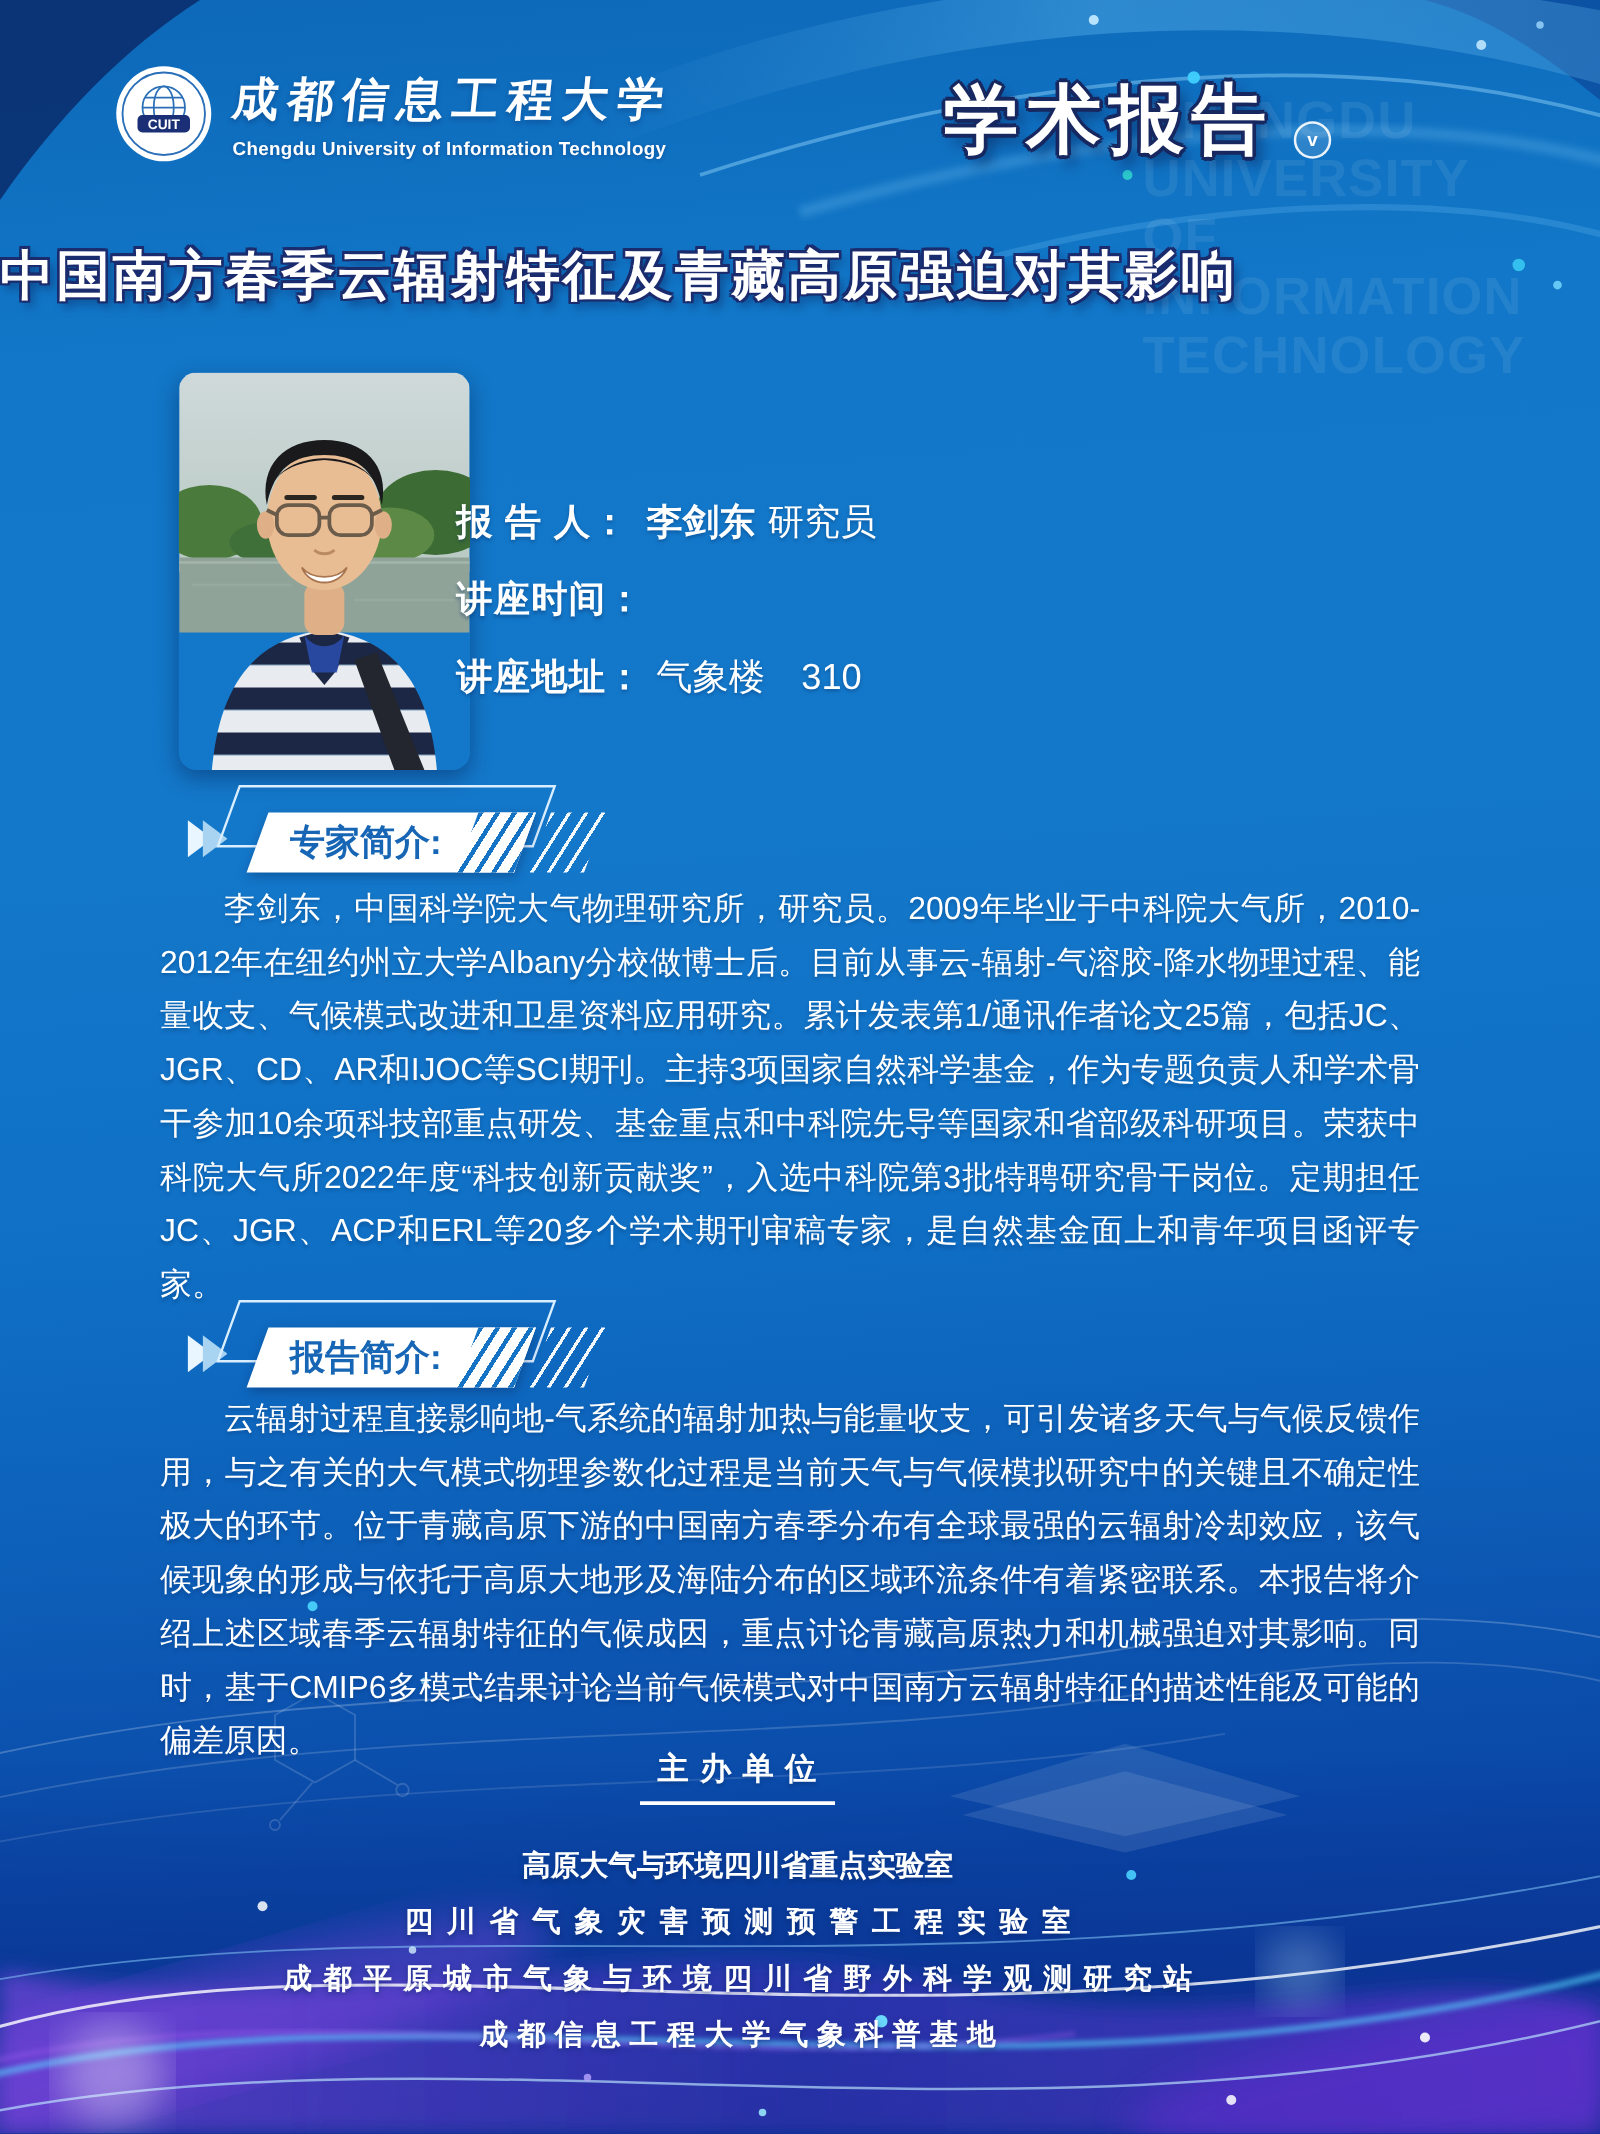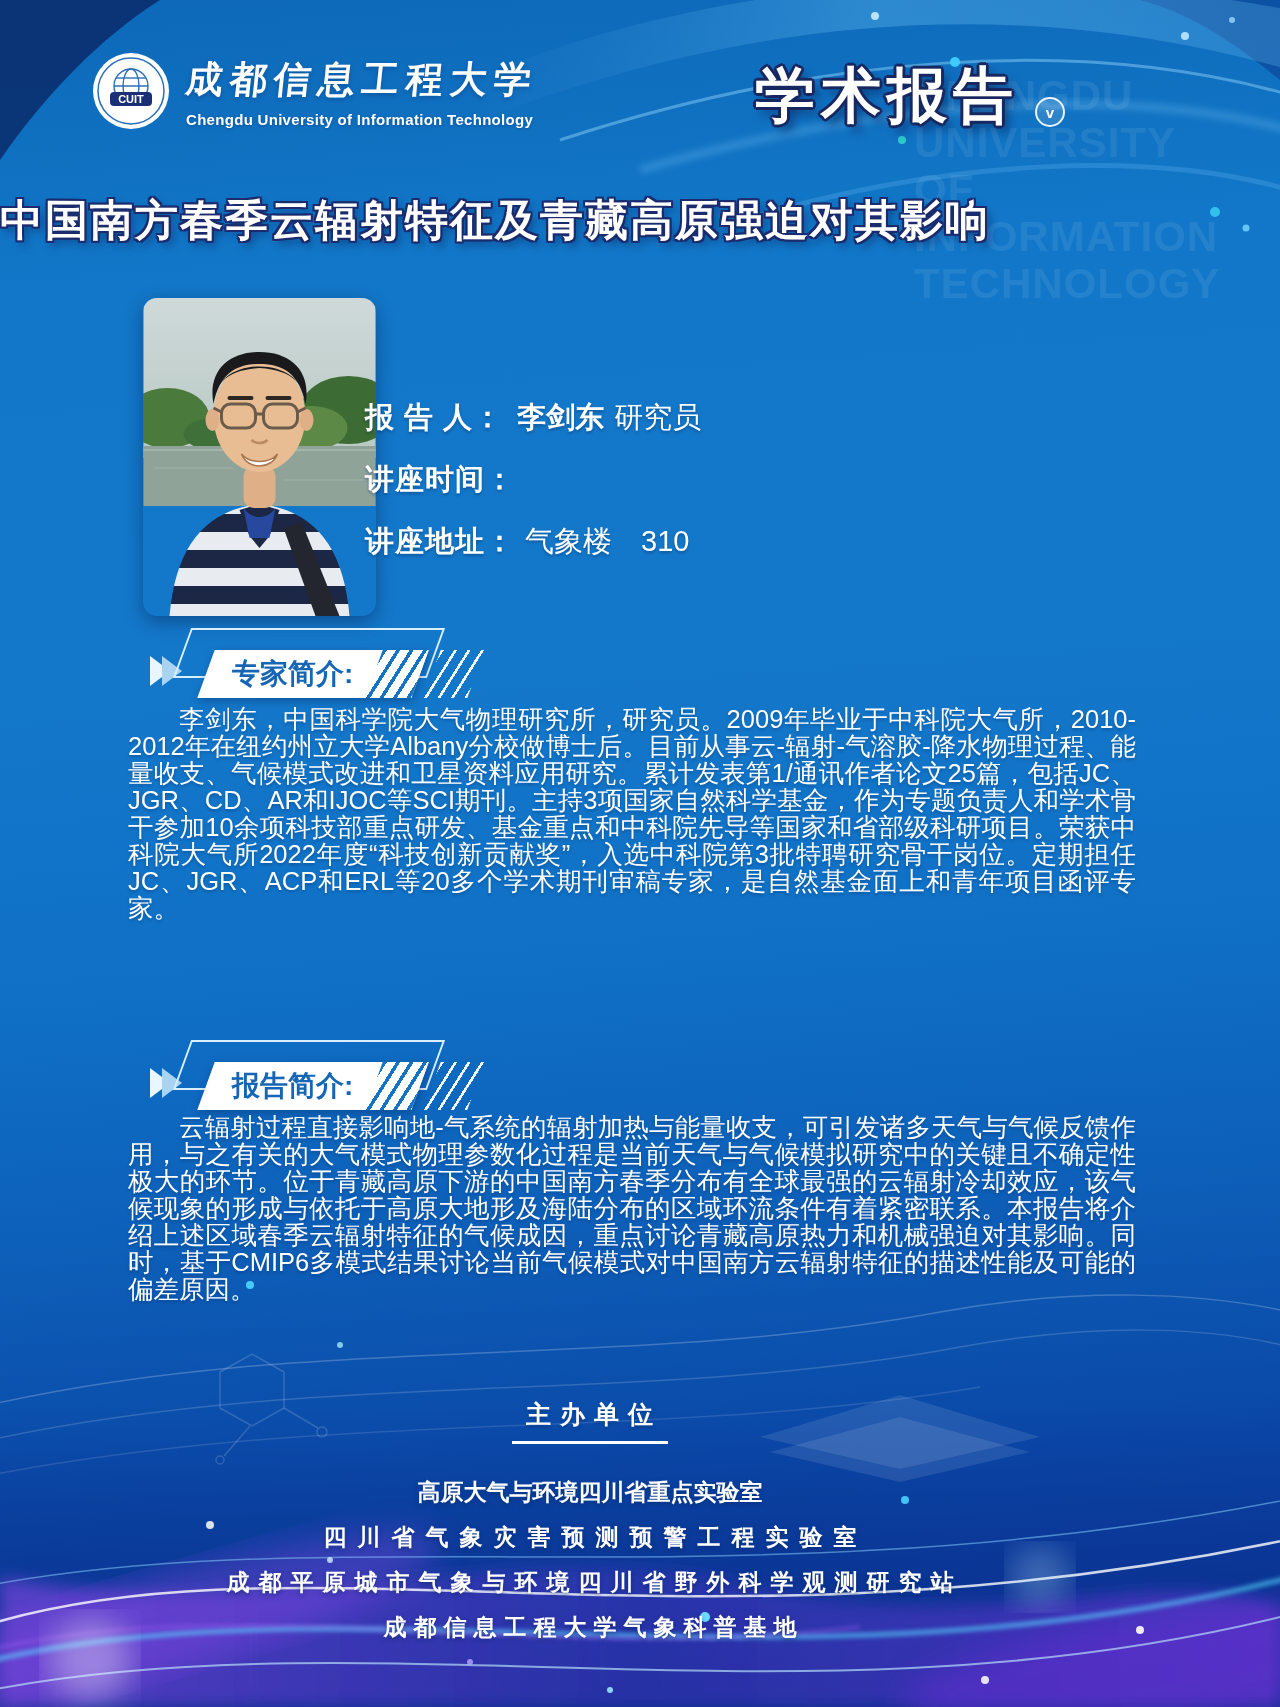--- a/index.html
+++ b/index.html
@@ -86,21 +86,21 @@
   }
   .badge-hatch-out{
     position:absolute;left:284px;top:24px;width:44px;height:48px;transform:skewX(-20deg);
     background:repeating-linear-gradient(105deg,rgba(255,255,255,.95) 0 3px,transparent 3px 13px);
   }
   .badge-expert{top:626px;}
   .badge-report{top:1038px;}
 
   
   .para{
-    position:absolute;left:128px;width:1008px;font-size:25.5px;line-height:27px;
+    position:absolute;left:128px;width:1008px;font-size:25.5px;line-height:43px;
     text-align:justify;text-indent:2em;color:#fff;
     text-shadow:0 2px 3px rgba(6,40,95,.35);
   }
   .para-expert{top:706px;}
   .para-report{top:1114px;}
 
   
   .organizers{position:absolute;left:0;right:0;top:1398px;display:flex;flex-direction:column;align-items:center;}
   .org-inner{width:fit-content;margin:0 auto;transform:translateX(-50px);text-align:center;}
   .org-heading{

